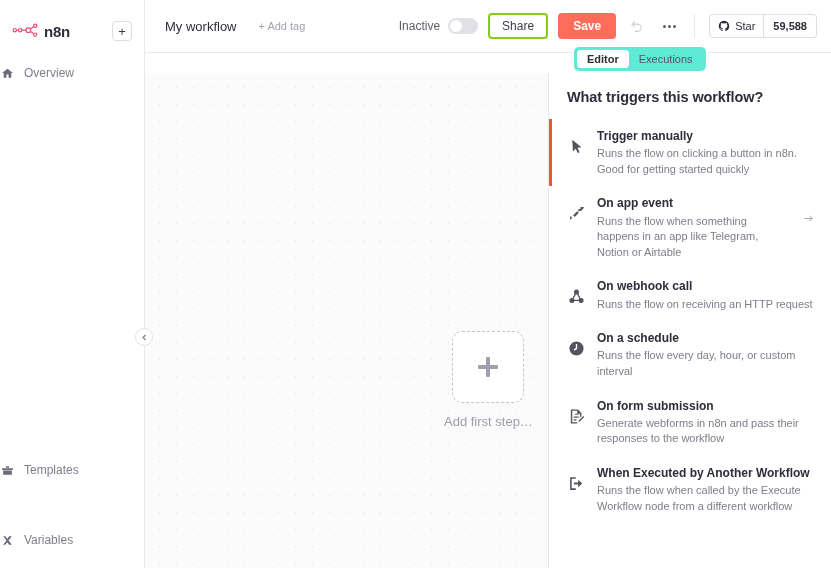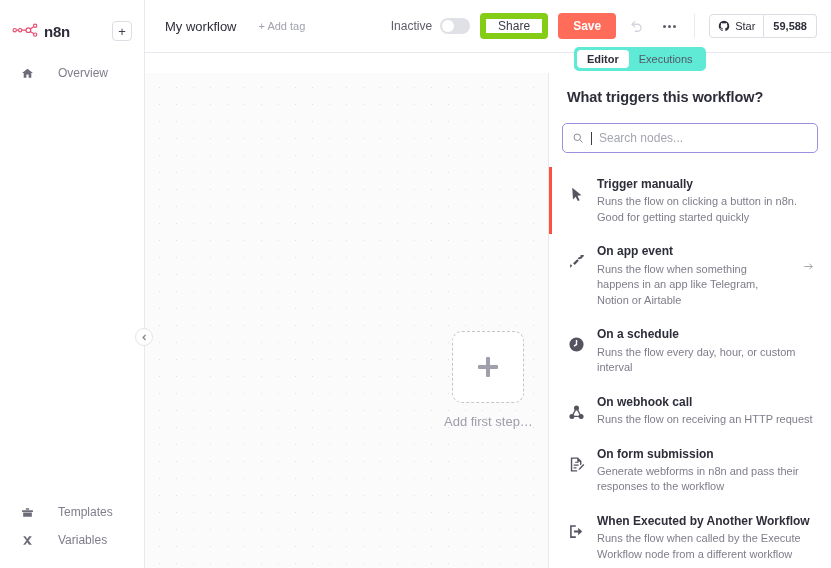--- a/index.html
+++ b/index.html
@@ -26,29 +26,29 @@
     display: flex; align-items: center;
     padding: 0 12px; height: 30px;
   }
   .logo-mark { width: 30px; height: 18px; flex: 0 0 30px; }
   .logo-text {
     font-size: 15px; font-weight: 700; color: #2d2e3a;
     letter-spacing: -0.2px; margin-left: 2px;
   }
   .sb-nav { margin-top: 14px; }
   .sb-item {
-    display: flex; align-items: center; gap: 24px;
-    height: 26px; padding: 0 20px;
+    display: flex; align-items: center; gap: 10px;
+    height: 26px; padding: 0 0;
     color: #7d7e8a; font-size: 12px;
     cursor: pointer;
   }
   .sb-item .ico { width: 14px; height: 14px; display: flex; align-items: center; justify-content: center; flex: 0 0 14px; }
   .sb-item .ico svg { width: 13px; height: 13px; fill: #6b6c78; }
   .sb-bottom { margin-top: auto; padding-bottom: 14px; }
-  .sb-bottom .sb-item { height: 28px; }
+  .sb-bottom .sb-item { height: 28px; margin-top: 42px; }
 
   .collapse-handle {
     position: absolute; right: -9px; top: 328px;
     width: 18px; height: 18px; border-radius: 50%;
     background: #ffffff; border: 1px solid #e4e5ea;
     display: flex; align-items: center; justify-content: center;
     cursor: pointer; z-index: 20;
   }
   .collapse-handle svg { width: 7px; height: 7px; stroke: #8a8b96; fill: none; stroke-width: 2; }
 
@@ -75,21 +75,21 @@
   }
   .toggle::after {
     content: ""; position: absolute; left: 2px; top: 2px;
     width: 12px; height: 12px; border-radius: 50%; background: #ffffff;
   }
   .btn {
     height: 26px; border-radius: 4px; font-size: 12px;
     display: flex; align-items: center; justify-content: center;
     cursor: pointer; padding: 0 12px; white-space: nowrap;
   }
-  .btn-share { background: #ffffff; border: 6px solid #84cc16; color: #3c3d49; }
+  .btn-share { background: #ffffff; border: 2px solid #84cc16; color: #3c3d49; }
   .btn-save { background: #ff6d5a; color: #ffffff; font-weight: 600; border: none; padding: 0 15px; }
   .icon-btn {
     width: 22px; height: 22px; display: flex; align-items: center; justify-content: center;
     cursor: pointer;
   }
   .icon-btn svg { width: 14px; height: 14px; }
   .dots { display: flex; gap: 2px; align-items: center; }
   .dots i { width: 3px; height: 3px; background: #5c5d69; border-radius: 50%; display: block; }
   .divider-v { width: 1px; height: 24px; background: #e8e9ee; margin: 0 4px; }
 
@@ -306,30 +306,20 @@
           </div>
           <div class="add-label">Add first step…</div>
         </div>
       </div>
 
       <aside class="panel">
         <div class="panel-head">
           <div class="panel-title">What triggers this workflow?</div>
         </div>
 
-        <div class="search-wrap">
-          <div class="search-box">
-            <svg viewBox="0 0 24 24">
-                <circle cx="10.5" cy="10.5" r="6.5"></circle>
-                <line x1="15.5" y1="15.5" x2="21" y2="21"></line>
-              </svg>
-            <span class="caret"></span>
-            <span class="search-ph">Search nodes...</span>
-          </div>
-        </div>
 
         <div class="trigger-list">
 
           <div class="trig hover">
             <span class="trig-ico">
               <svg viewBox="0 0 24 24">
                   <path d="M6 2.5 19 13.2l-5.6.6 3 6.2-2.6 1.3-3-6.2-3.8 4z"></path>
                 </svg>
             </span>
             <div class="trig-body">
@@ -347,52 +337,52 @@
             <div class="trig-body">
               <div class="trig-title">On app event</div>
               <div class="trig-desc">Runs the flow when something happens in an app like Telegram, Notion or Airtable</div>
             </div>
             <span class="trig-arrow">
               <svg viewBox="0 0 24 24">
                   <line x1="3" y1="12" x2="20" y2="12"></line>
                   <polyline points="14,6 20,12 14,18"></polyline>
                 </svg>
             </span>
-          </div>
-
-          <div class="trig">
-            <span class="trig-ico">
-              <svg viewBox="0 0 24 24">
-                  <path d="M12 2a10 10 0 1 0 0 20 10 10 0 0 0 0-20zm1 10.6-4.1 2.4-1-1.7L11 11.4V5.8h2z"></path>
-                </svg>
-            </span>
-            <div class="trig-body">
-              <div class="trig-title">On a schedule</div>
-              <div class="trig-desc">Runs the flow every day, hour, or custom interval</div>
-            </div>
           </div>
 
           <div class="trig">
             <span class="trig-ico">
               <svg viewBox="0 0 24 24" fill="none" stroke="#53545f" stroke-width="1.9" stroke-linecap="round">
                 <circle cx="12" cy="5.5" r="2.6"></circle>
                   <circle cx="5.5" cy="17.5" r="2.6"></circle>
                   <circle cx="18.5" cy="17.5" r="2.6"></circle>
                 <path d="M10.7 7.9 7 14.8M13.3 7.9 17 14.8M8.1 17.5h7.8"></path>
               </svg>
             </span>
             <div class="trig-body">
               <div class="trig-title">On webhook call</div>
               <div class="trig-desc">Runs the flow on receiving an HTTP request</div>
             </div>
           </div>
 
           <div class="trig">
             <span class="trig-ico">
               <svg viewBox="0 0 24 24">
+                  <path d="M12 2a10 10 0 1 0 0 20 10 10 0 0 0 0-20zm1 10.6-4.1 2.4-1-1.7L11 11.4V5.8h2z"></path>
+                </svg>
+            </span>
+            <div class="trig-body">
+              <div class="trig-title">On a schedule</div>
+              <div class="trig-desc">Runs the flow every day, hour, or custom interval</div>
+            </div>
+          </div>
+
+          <div class="trig">
+            <span class="trig-ico">
+              <svg viewBox="0 0 24 24">
                   <path d="M4 2h10l5 5v4.5l-2 2V8h-4V4H6v16h7v2H4z"></path>
                   <path d="M10 8h5v1.6h-5zM8 12h7v1.6H8zM8 16h4v1.6H8z"></path>
                   <path d="m21.6 11.4 1.4 1.4-6.2 6.2-2 .7.7-2z"></path>
                 </svg>
             </span>
             <div class="trig-body">
               <div class="trig-title">On form submission</div>
               <div class="trig-desc">Generate webforms in n8n and pass their responses to the workflow</div>
             </div>
           </div>

